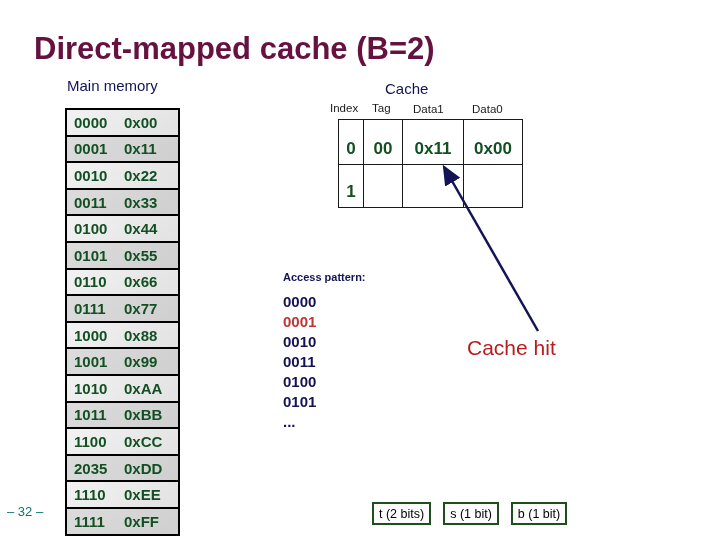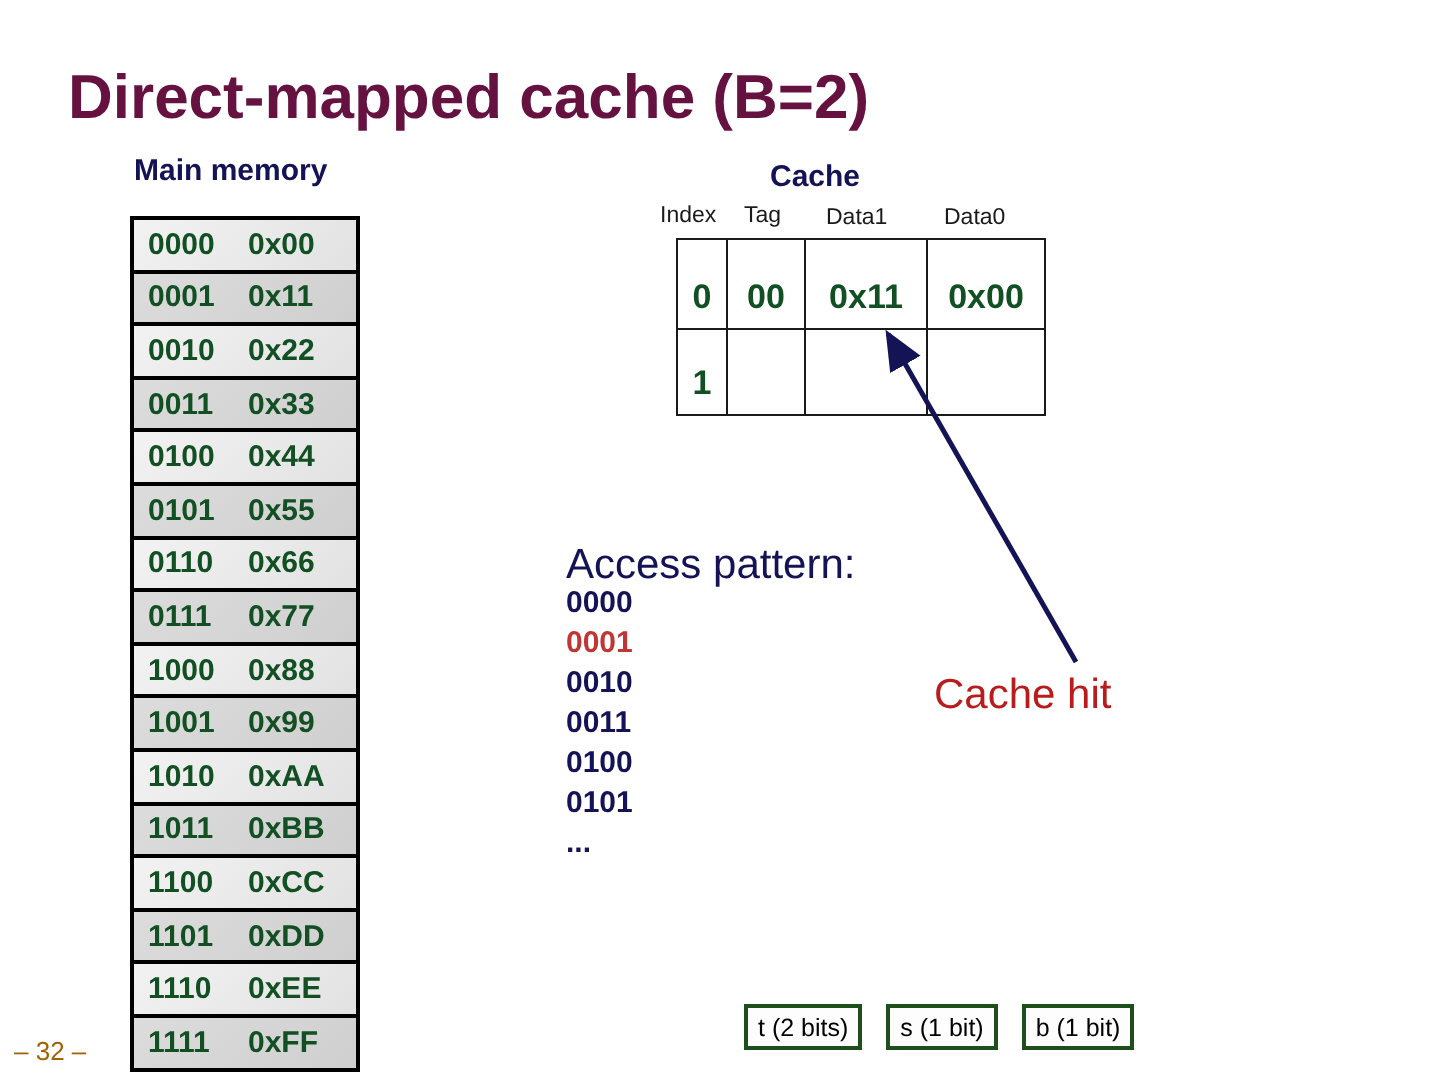--- a/index.html
+++ b/index.html
@@ -5,21 +5,21 @@
   html,body{margin:0;padding:0;background:#fff;}
   .slide{
     position:relative;width:616px;height:540px;background:#ffffff;
     font-family:"Liberation Sans",sans-serif;overflow:hidden;
   }
   .title{
     position:absolute;left:34px;top:31px;
     font-size:31px;font-weight:bold;color:#651240;letter-spacing:0px;white-space:nowrap;
   }
   .section-label{
-    position:absolute;font-size:15px;font-weight:bold;color:#131356;white-space:nowrap;
+    position:absolute;font-size:15px;font-weight:normal;color:#131356;white-space:nowrap;
   }
   .mm-label{left:67px;top:77px;}
   .cache-label{left:385px;top:80px;}
 
   
   .mm-table{position:absolute;left:65px;top:108px;width:115px;display:flex;flex-direction:column;}
   .mm-row{
     box-sizing:border-box;height:28.6px;border:2px solid #000;
     display:flex;align-items:center;padding-left:7px;
     font-size:15px;font-weight:bold;color:#124f23;
@@ -44,40 +44,40 @@
   }
   .cache-cell{
     box-sizing:border-box;display:flex;align-items:flex-end;justify-content:center;
     padding-bottom:5px;font-size:17px;font-weight:bold;color:#124f23;
   }
   .cache-cell.cl{border-left:1.5px solid #1a1a1a;}
   .cache-cell.rt{border-top:1.5px solid #1a1a1a;}
 
   
   .access{position:absolute;left:283px;top:271px;}
-  .access-label{font-size:21px;font-weight:normal;color:#131356;height:21px;}
+  .access-label{font-size:11px;font-weight:bold;color:#131356;height:21px;}
   .access-item{font-size:15px;font-weight:bold;color:#131356;height:20px;line-height:19px;}
   .access-item.hl{color:#c03535;}
 
   .cache-hit{
     position:absolute;left:467px;top:336px;
     font-size:21px;font-weight:normal;color:#b91c1c;white-space:nowrap;
   }
 
   .arrow-layer{position:absolute;left:0;top:0;width:720px;height:540px;pointer-events:none;}
 
   
   .field-boxes{position:absolute;left:372px;top:502px;display:flex;gap:12px;}
   .field-box{
     box-sizing:border-box;height:23px;border:2.5px solid #1d4f1d;background:#fdfdfd;
     display:flex;align-items:center;padding:0 5px;
     font-size:12.5px;color:#000;white-space:nowrap;
   }
   .page-number{
-    position:absolute;left:7px;top:504px;font-size:13px;color:#a16207;white-space:nowrap;margin-top:14px;
+    position:absolute;left:7px;top:504px;font-size:13px;color:#0f766e;white-space:nowrap;
   }
 </style>
 </head>
 <body>
 
 <div class="slide">
 
   <div class="title">Direct-mapped cache (B=2)</div>
 
   <div class="section-label mm-label">Main memory</div>
@@ -129,21 +129,21 @@
       </div>
     <div class="mm-row">
         <span class="mm-addr">1011</span>
         <span class="mm-val">0xBB</span>
       </div>
     <div class="mm-row">
         <span class="mm-addr">1100</span>
         <span class="mm-val">0xCC</span>
       </div>
     <div class="mm-row">
-        <span class="mm-addr">1101</span>
+        <span class="mm-addr">2035</span>
         <span class="mm-val">0xDD</span>
       </div>
     <div class="mm-row">
         <span class="mm-addr">1110</span>
         <span class="mm-val">0xEE</span>
       </div>
     <div class="mm-row">
         <span class="mm-addr">1111</span>
         <span class="mm-val">0xFF</span>
       </div>

